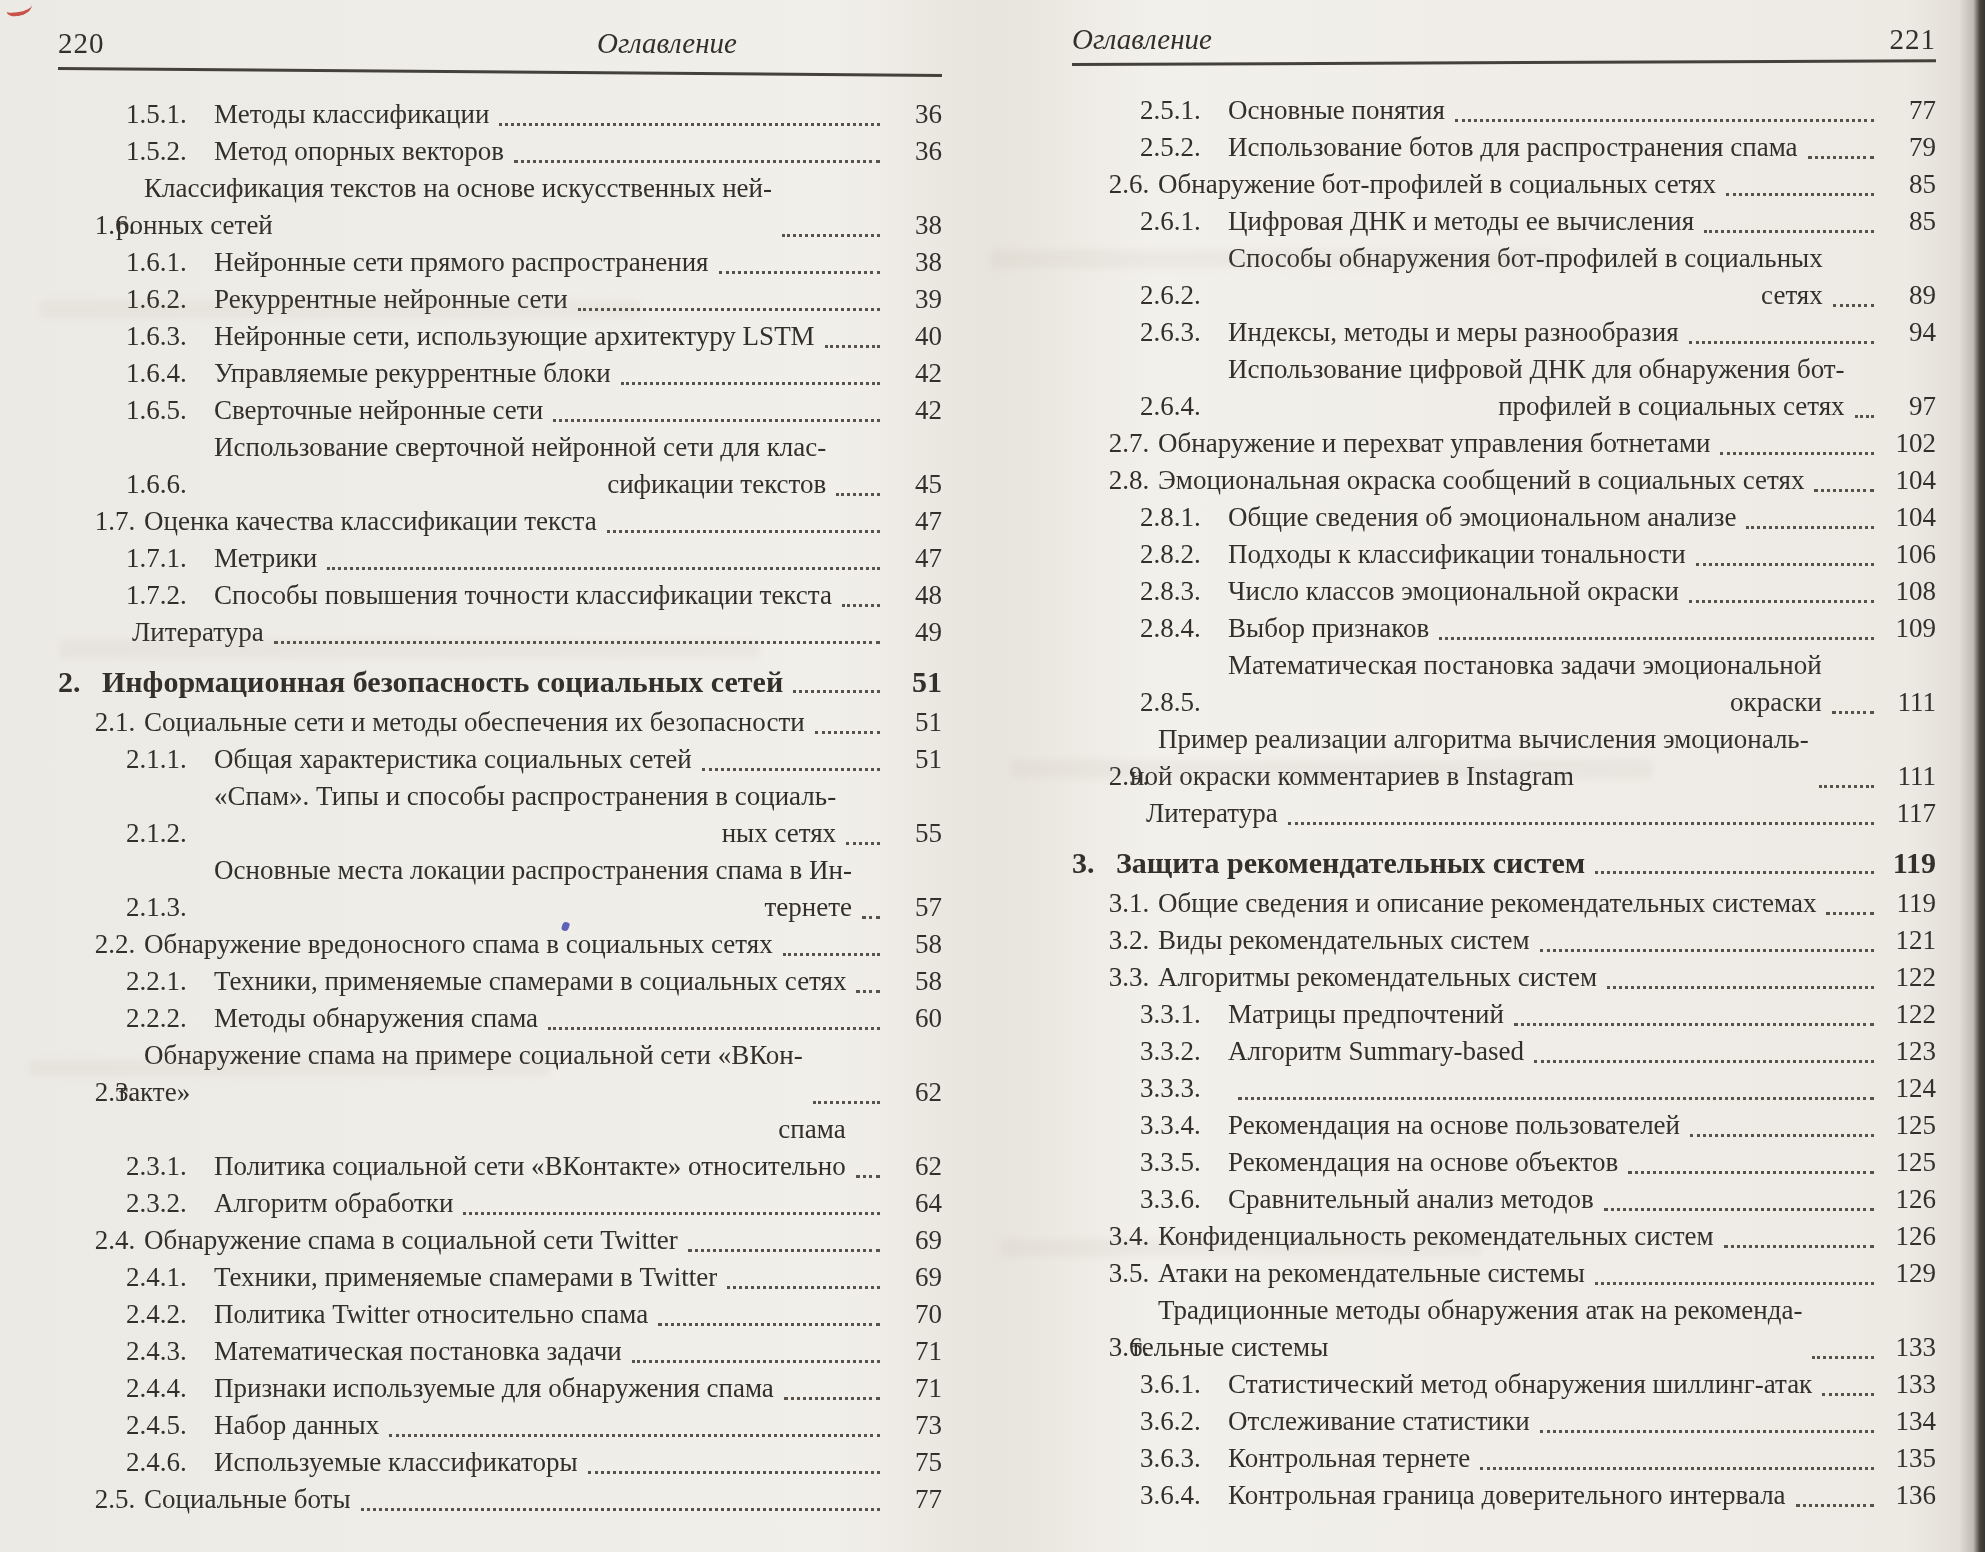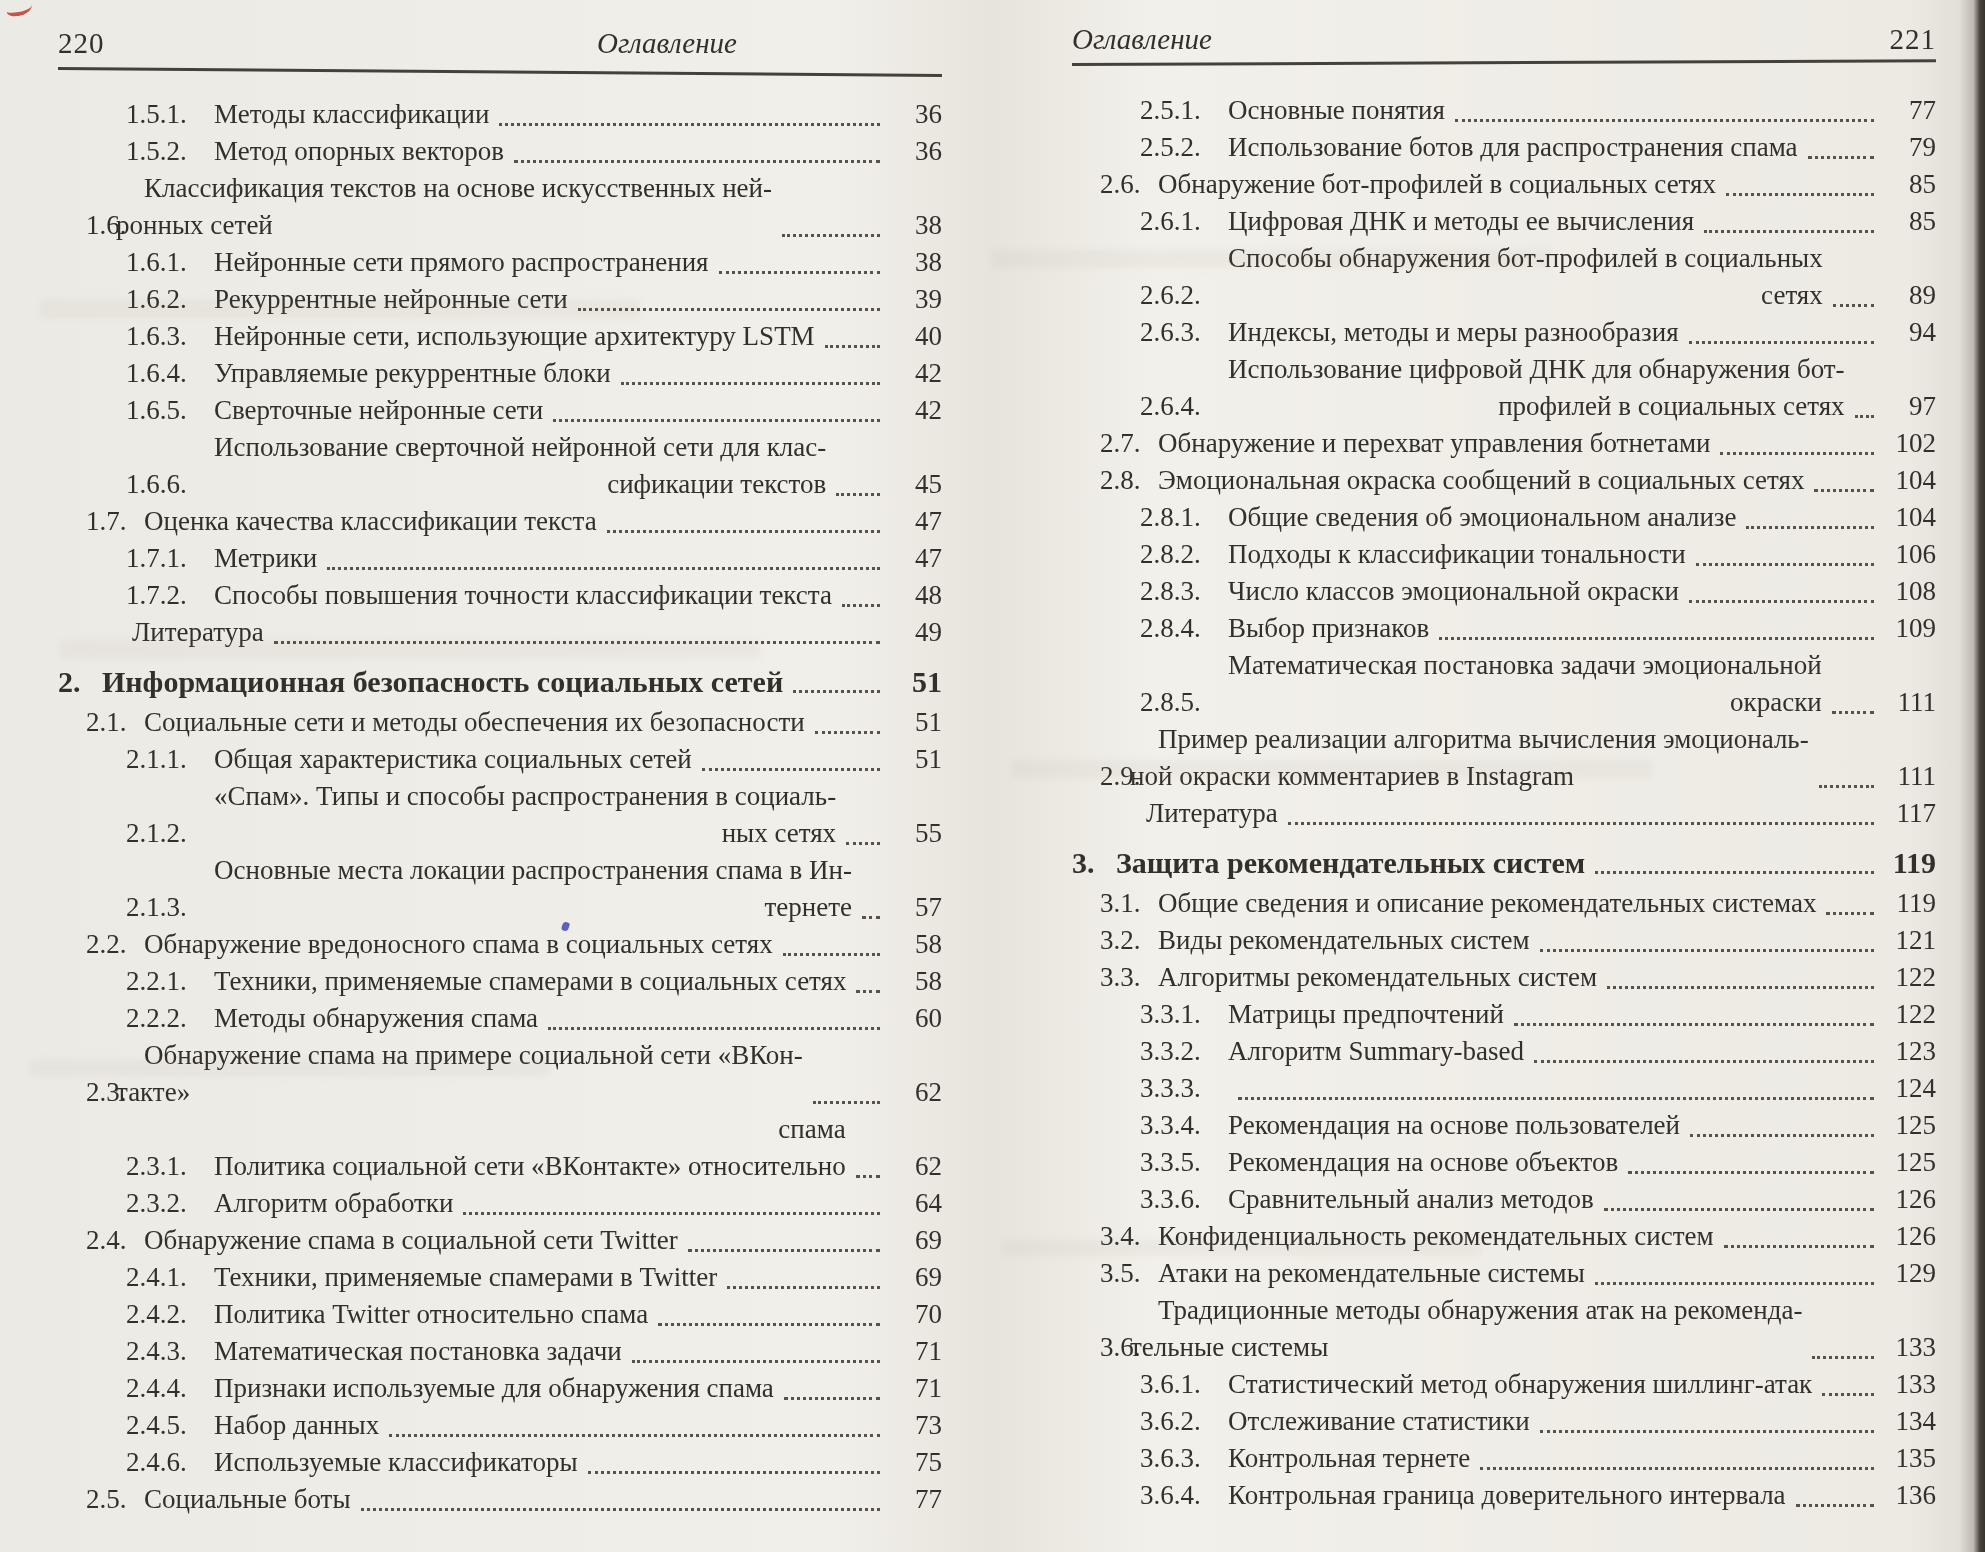--- a/index.html
+++ b/index.html
@@ -32,21 +32,21 @@
   .entry{display:flex;align-items:flex-end;flex-wrap:nowrap;}
   .num{white-space:pre;flex:0 0 auto;}
   .text{flex:0 1 auto;}
   .line{display:block;white-space:nowrap;}
   .leader{flex:1 1 16px;min-width:10px;border-bottom:3px dotted #57534b;margin:0 4px 7px 10px;}
   .page-col{min-width:58px;text-align:right;flex:0 0 auto;}
 
   .level-1{font-weight:bold;font-size:30px;margin:12px 0 4px;}
   .level-1 .num{min-width:44px;}
   .level-2{padding-left:28px;}
-  .level-2 .num{min-width:58px;}
+  .level-2 .num{min-width:58px;text-align:center;}
   .level-2 .cont{margin-left:-28px;}
   .level-3{padding-left:68px;}
   .level-3 .num{min-width:88px;}
   .level-3 .cont{margin-left:-130px;text-align:right;}
   .level-lit{padding-left:74px;}
 
   
   .scan-edge{position:absolute;right:0;top:0;width:26px;height:100%;
     background:linear-gradient(90deg,rgba(90,85,76,0) 0%,rgba(90,85,76,.25) 55%,#4a463f 80%,#36332d 100%);}
   .red-mark{position:absolute;left:6px;top:0px;width:26px;height:12px;

